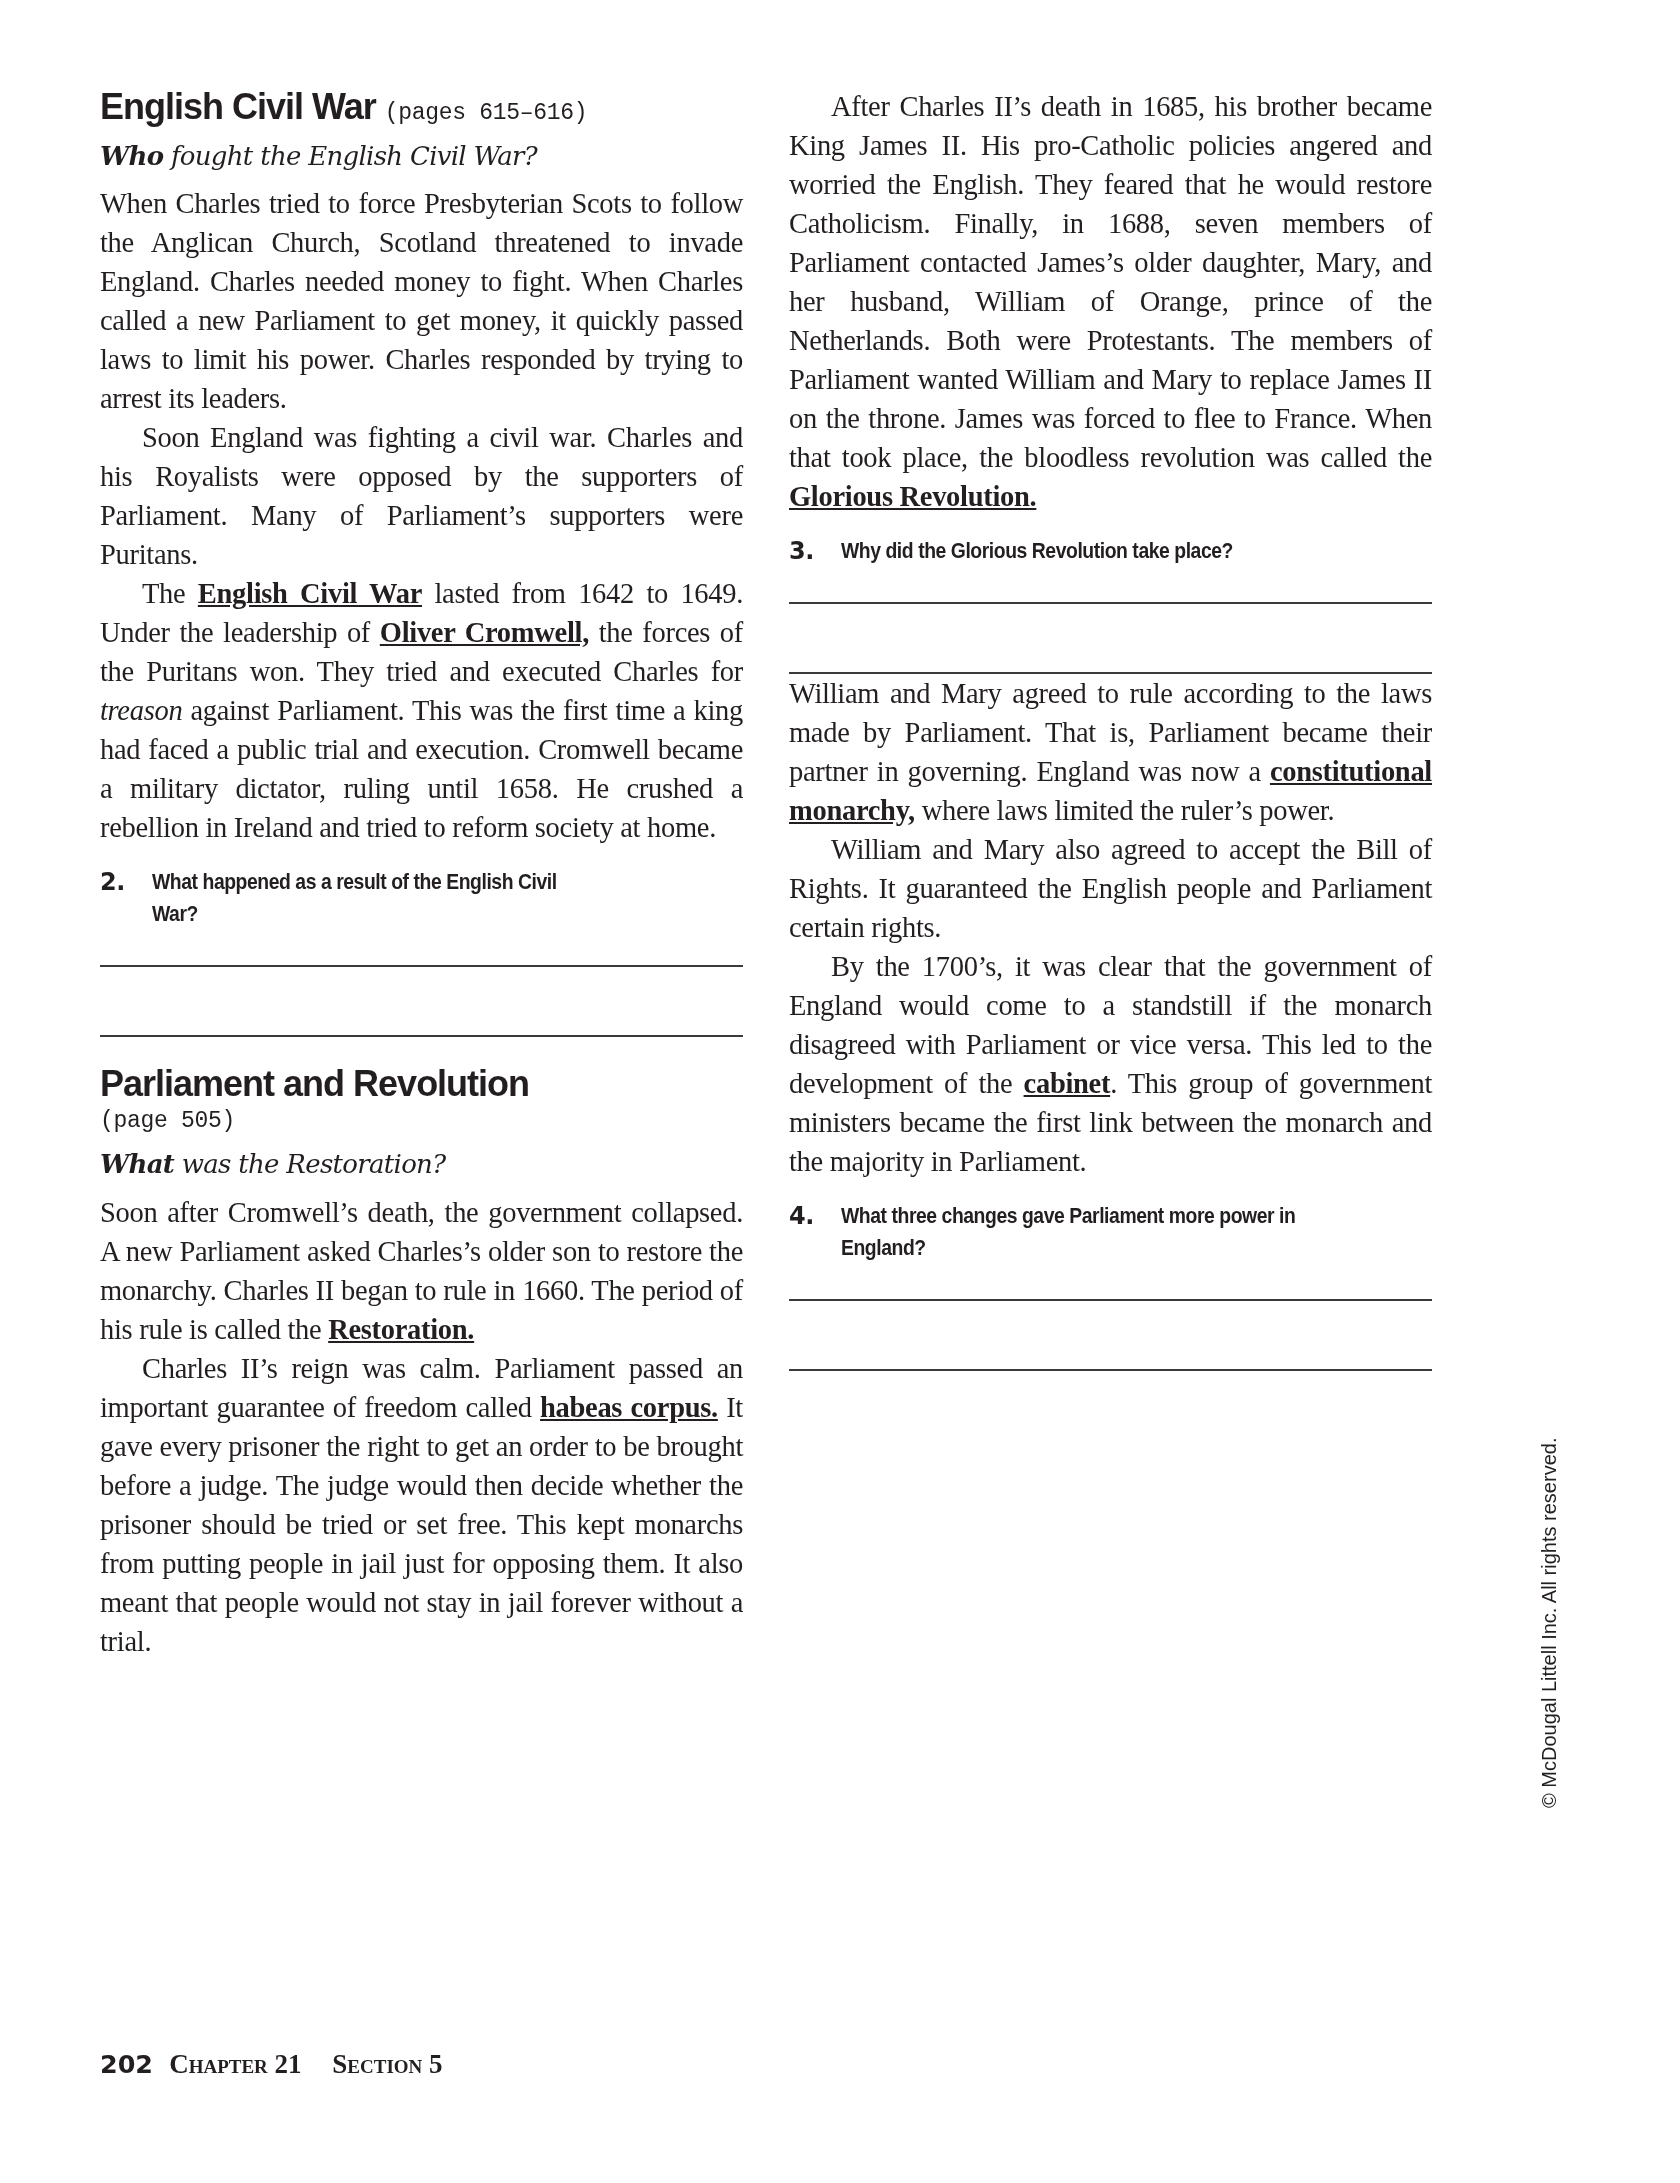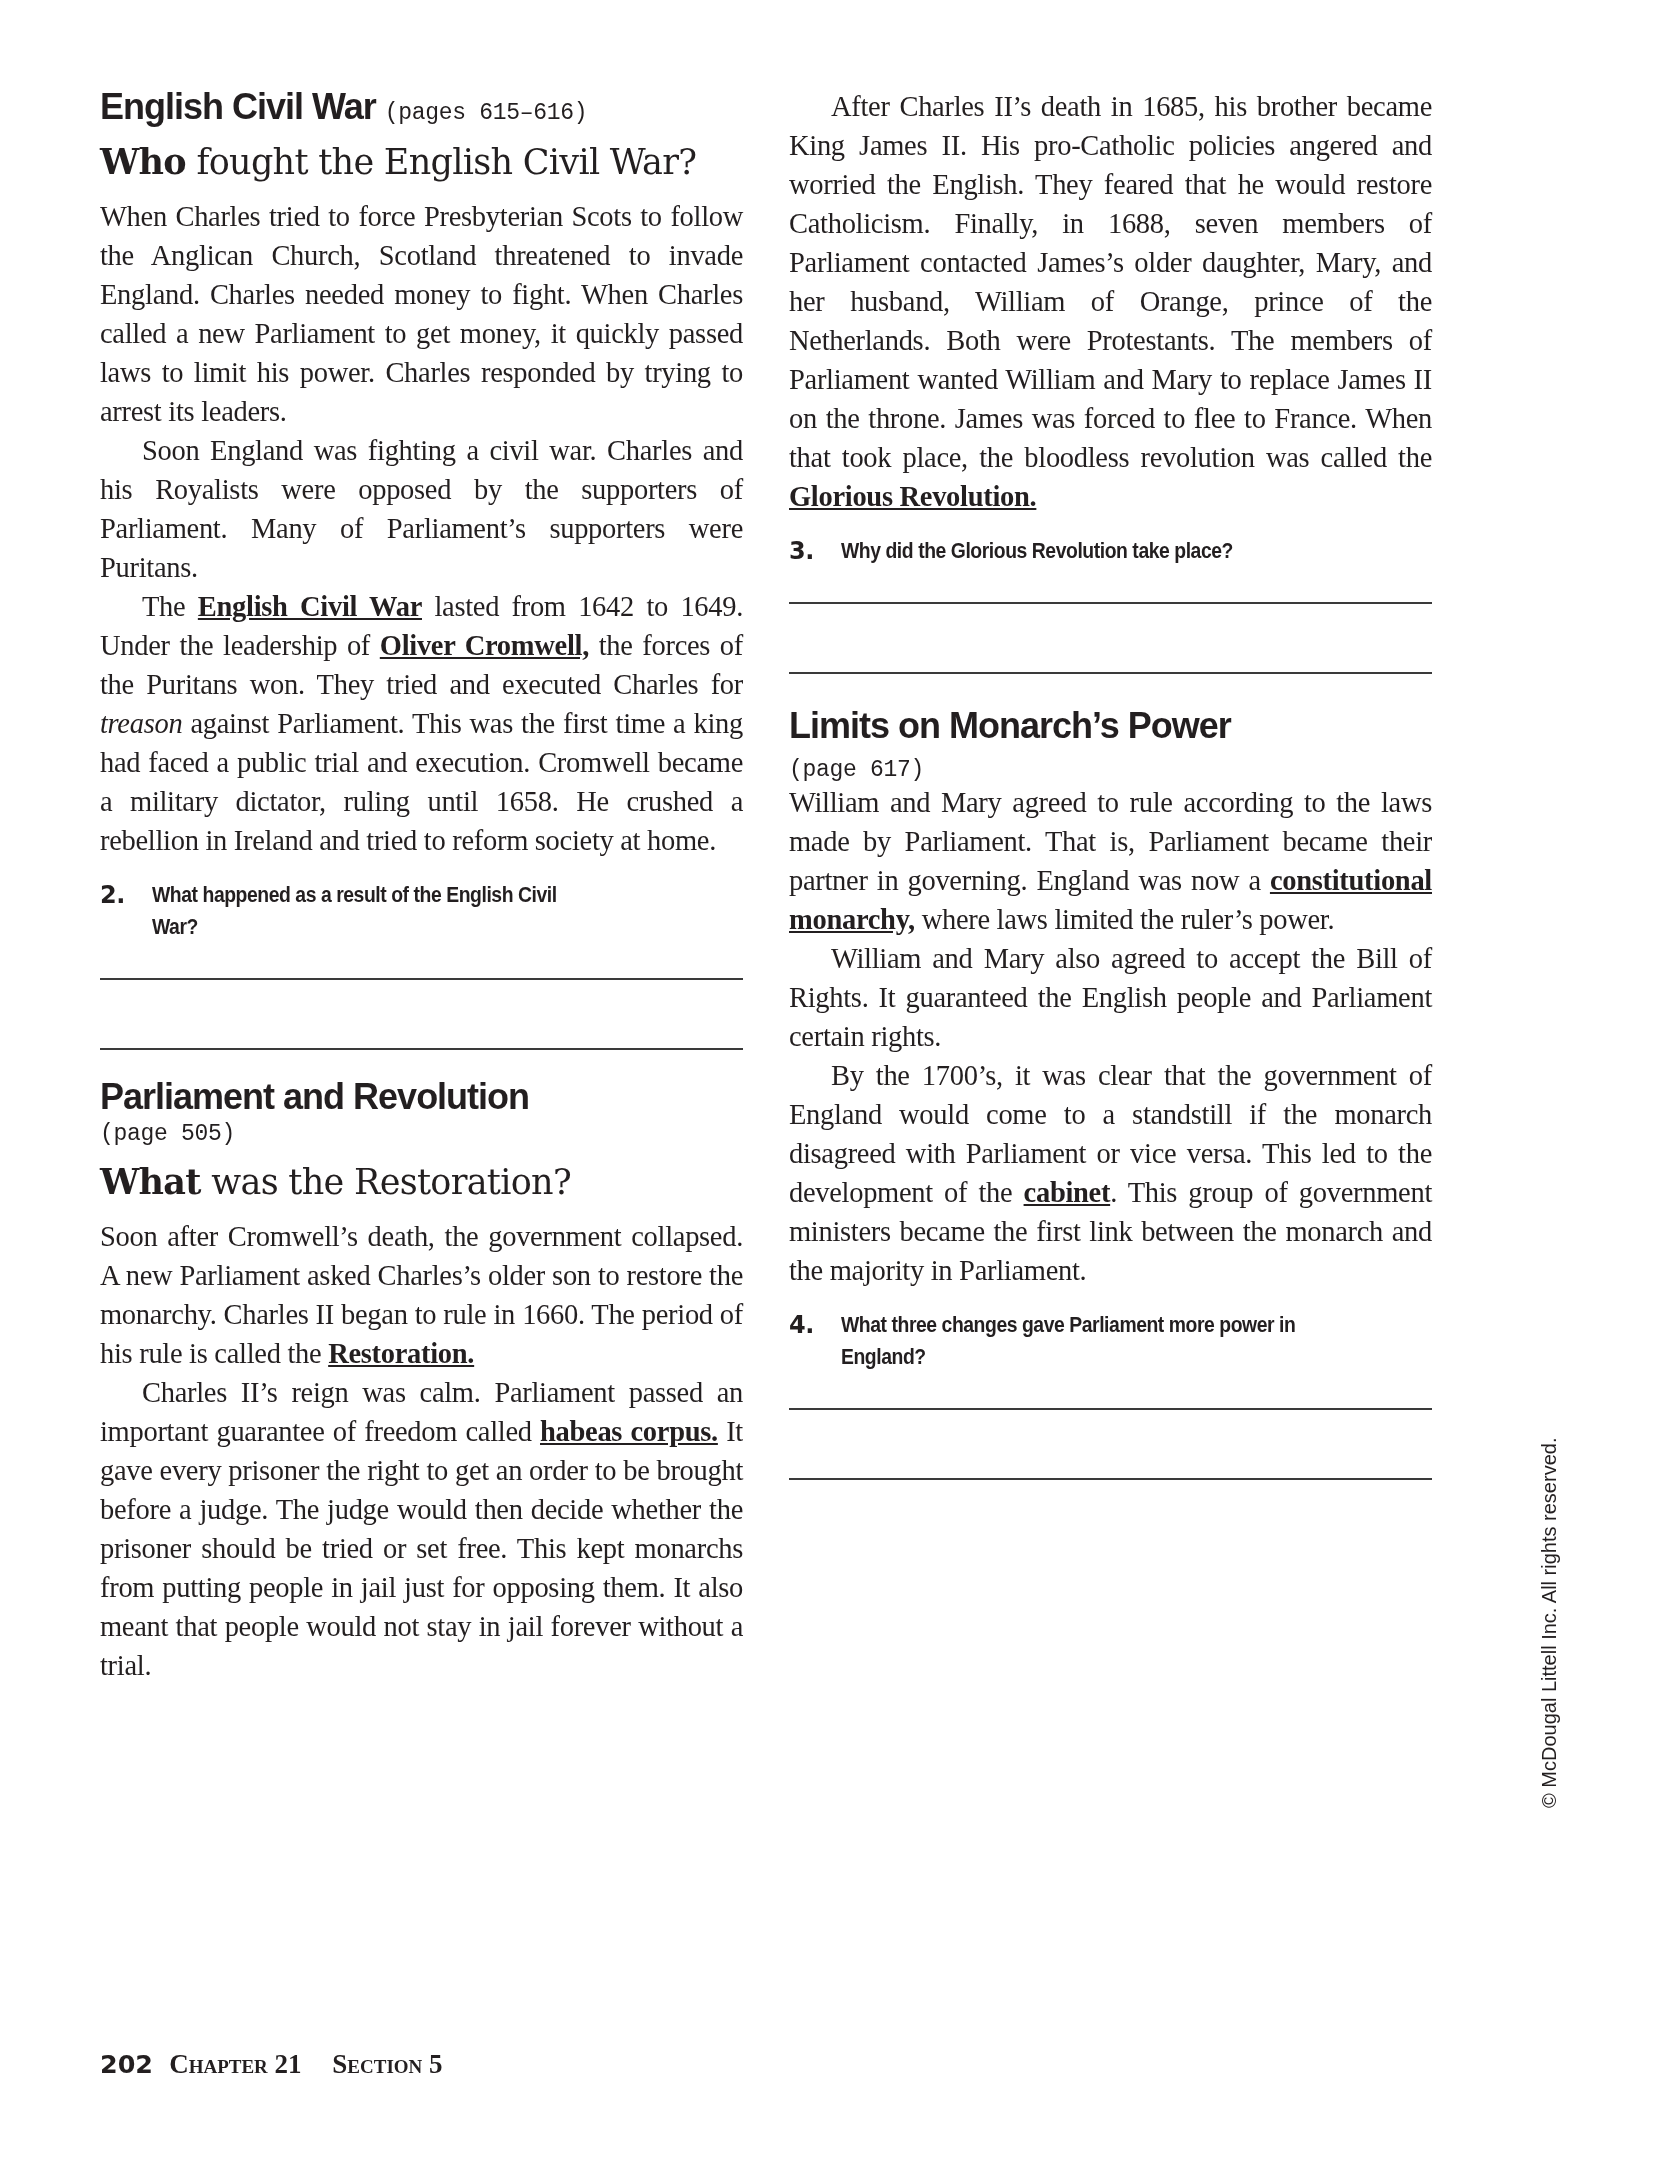--- a/index.html
+++ b/index.html
@@ -4,21 +4,21 @@
 <style>
   html, body { margin: 0; padding: 0; background: #ffffff; }
   body { width: 1681px; height: 2183px; position: relative; overflow: hidden; color: #231f20; }
   .col { position: absolute; top: 87px; width: 643px; }
   #col-left { left: 100px; }
   #col-right { left: 789px; }
 
   .sec-title { font-family: "Liberation Sans", "DejaVu Sans", sans-serif; font-weight: bold; font-size: 36px; letter-spacing: -1px; line-height: 1.1; margin: 0; }
   .page-ref { font-family: Liberation Mono, monospace; font-size: 23px; font-weight: normal; letter-spacing: -0.3px; transform-origin: left; display: inline-block; }
   .page-ref.block { display: block; margin-top: 5.4px; }
-  .question-head { font-family: "DejaVu Serif", "Liberation Serif", serif; font-size: 35px; font-weight: normal; line-height: 1.25; margin: 13.4px 0 12px 0; letter-spacing: -0.7px; }
+  .question-head { font-family: "DejaVu Serif", "Liberation Serif", serif; font-style: italic; font-size: 26px; font-weight: normal; line-height: 1.25; margin: 13.4px 0 12px 0; letter-spacing: -0.7px; }
   .question-head .qword { font-weight: bold; }
   .body { font-family: "Liberation Serif", "DejaVu Serif", serif; font-size: 28.5px; line-height: 39px; text-align: justify; margin: 0; letter-spacing: -0.3px; }
   .body p { margin: 0; }
   .body p.indent { text-indent: 42px; }
   .body b { font-weight: bold; text-decoration: underline; }
   .check { display: flex; font-family: "Liberation Sans", sans-serif; font-weight: bold; font-size: 22px; line-height: 32px; margin-top: 19px; letter-spacing: -0.5px; }
   .check .num { font-family: "DejaVu Sans", sans-serif; font-weight: bold; font-size: 24px; width: 52px; flex: 0 0 52px; }
   .check .q { transform: scaleX(0.88); transform-origin: left; width: 670px; }
   .answer-line { height: 2px; background: #3a3a3a; margin: 0; }
   .footer { position: absolute; left: 100px; top: 2049px; font-family: "Liberation Serif", serif; font-weight: bold; font-size: 27px; text-align: right; }
@@ -68,24 +68,20 @@
 
   <div class="check">
     <span class="num">3.</span>
     <span class="q">Why did the Glorious Revolution take place?</span>
   </div>
   <div style="height:35px"></div>
   <div class="answer-line"></div>
   <div style="height:68px"></div>
   <div class="answer-line"></div>
 
-  <h2 class="sec-title" style="margin-top:32px">
-    <span>Limits on Monarch’s Power</span>
-    <span class="page-ref block" style="margin-top:12px">(page 617)</span>
-  </h2>
   <div class="body">
       <p><span>William and Mary agreed to rule according to the laws made by Parliament. That is, Parliament became their partner in governing. England was now a </span><b>constitutional monarchy,</b><span> where laws limited the ruler’s power.</span></p>
       <p class="indent"><span>William and Mary also agreed to accept the Bill of Rights. It guaranteed the English people and Parliament certain rights.</span></p>
       <p class="indent"><span>By the 1700’s, it was clear that the government of England would come to a standstill if the monarch disagreed with Parliament or vice versa. This led to the development of the </span><b>cabinet</b><span>. This group of government ministers became the first link between the monarch and the majority in Parliament.</span></p>
     </div>
 
   <div class="check">
     <span class="num">4.</span>
     <span class="q" style="width:643px">What three changes gave Parliament more power in England?</span>
   </div>

